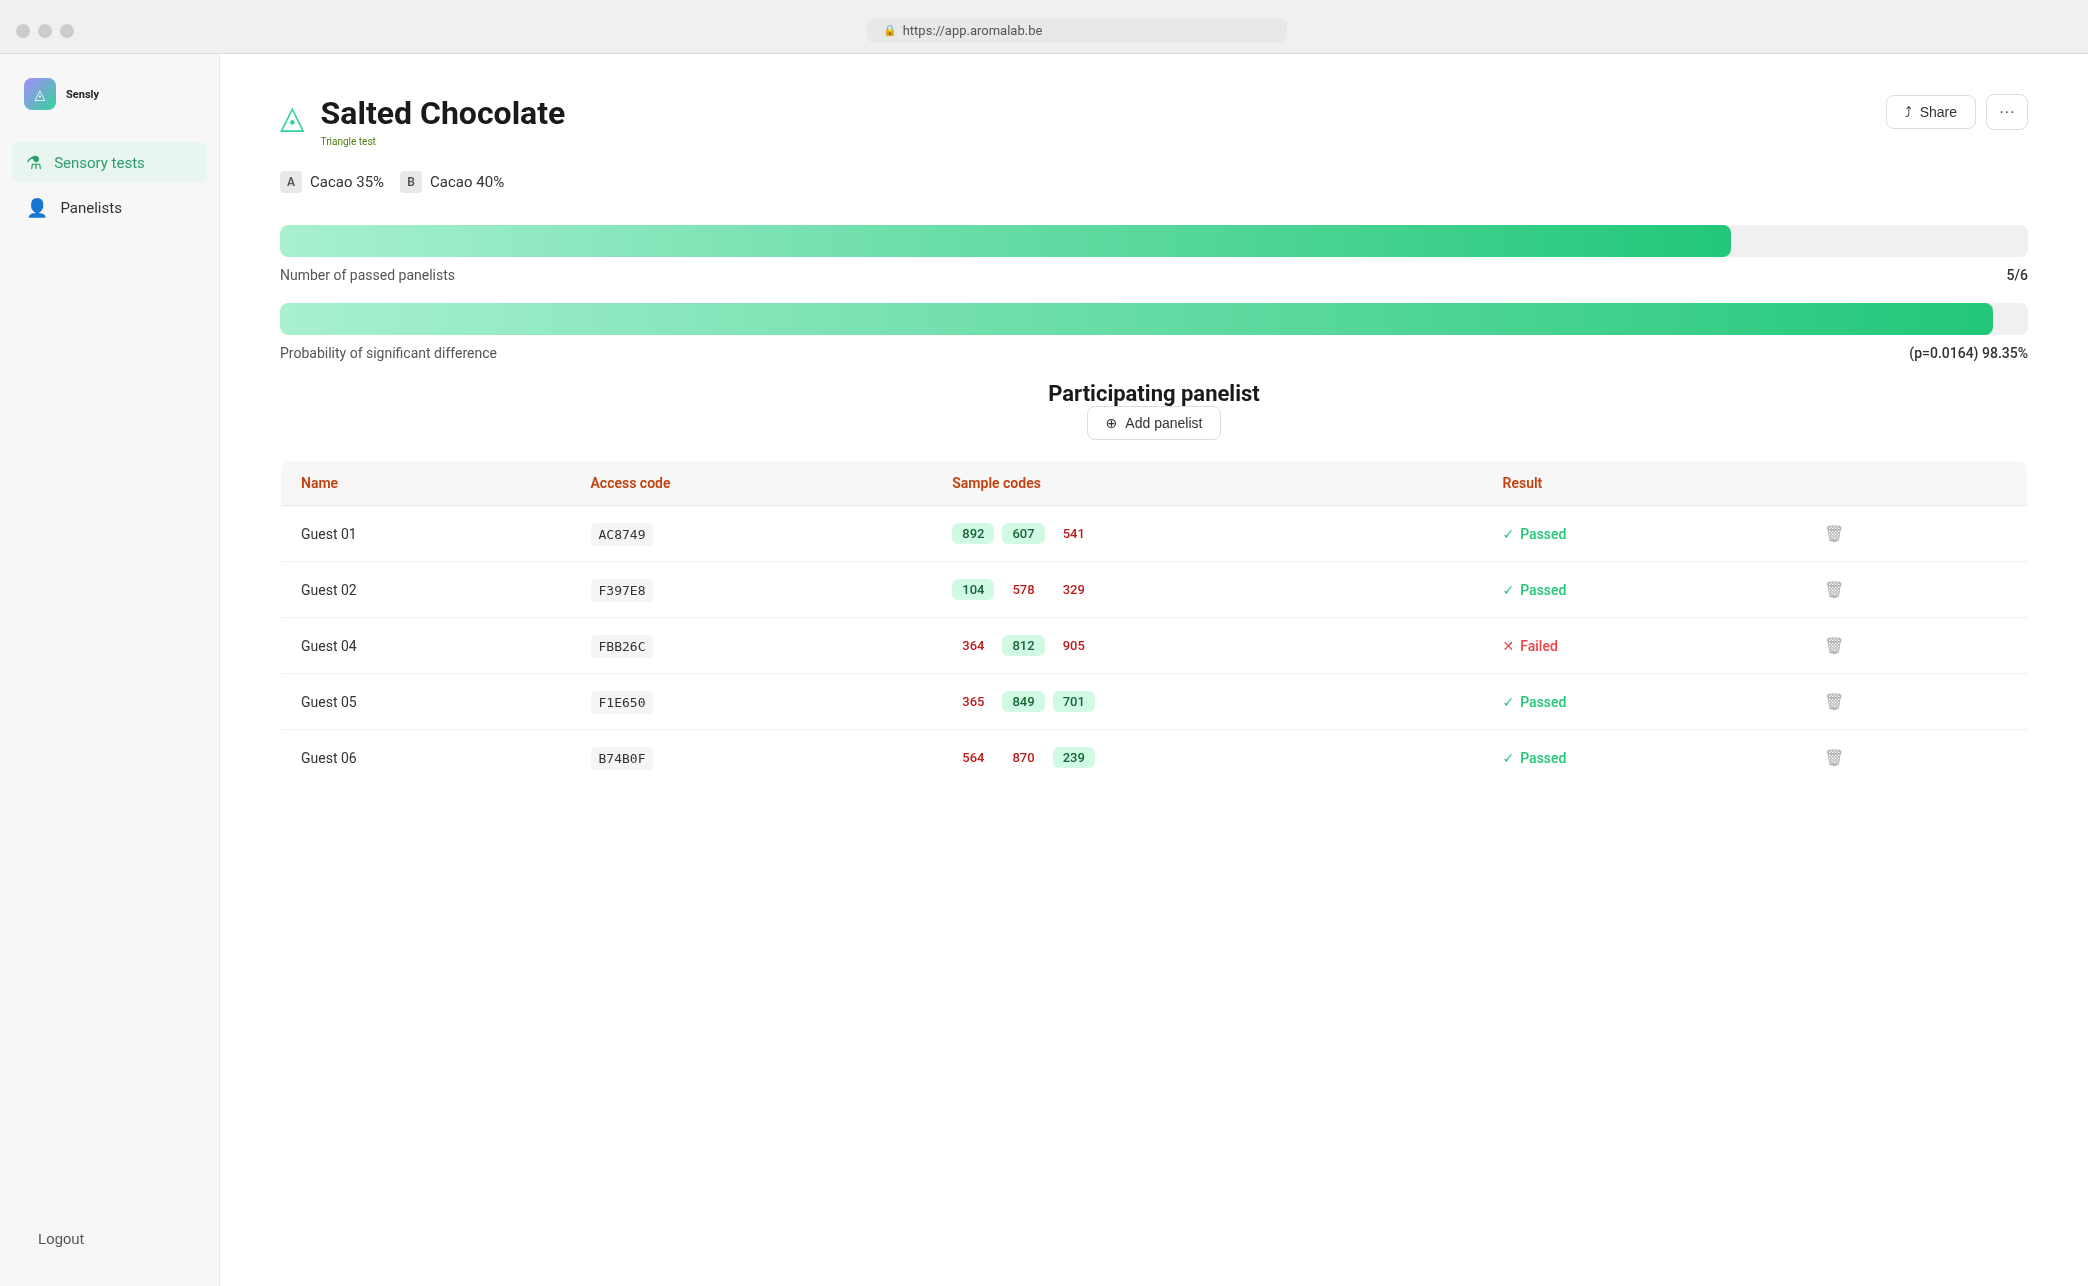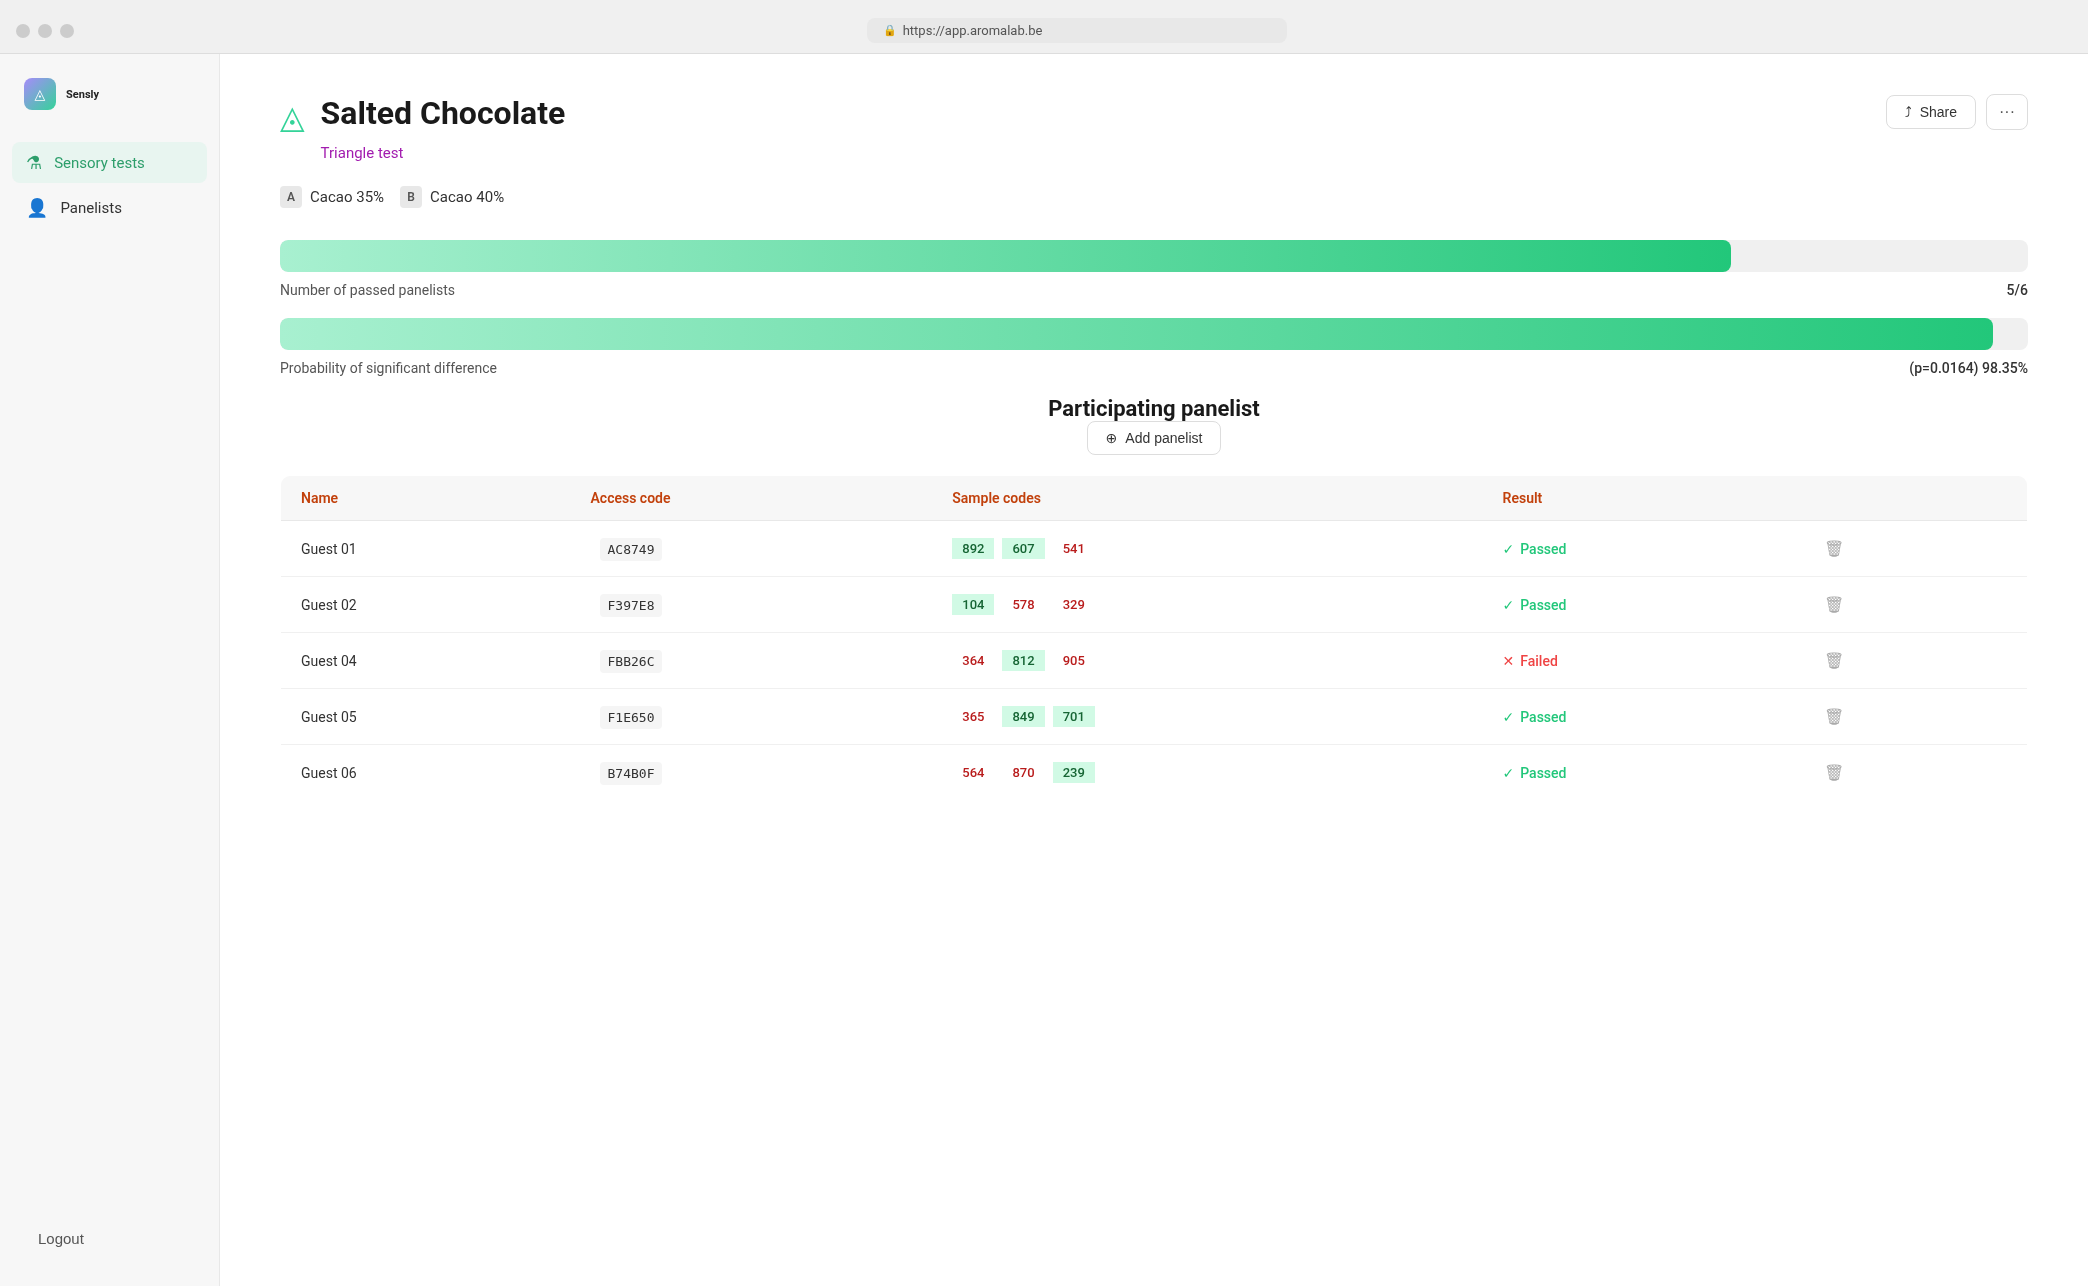--- a/index.html
+++ b/index.html
@@ -134,23 +134,23 @@
       margin-top: 4px;
     }
     .header-title-block {}
     .page-title {
       font-size: 32px;
       font-weight: 700;
       color: #1a1a1a;
       line-height: 1.2;
     }
     .page-subtitle {
-      font-size: 15px;
-      color: #a21caf;
-      margin-top: 12px;
+      font-size: 10px;
+      color: #4d7c0f;
+      margin-top: 4px;
     }
     .header-actions {
       display: flex;
       align-items: center;
       gap: 10px;
     }
     .share-btn {
       display: flex;
       align-items: center;
       gap: 8px;
@@ -283,30 +283,29 @@
     }
     .panelist-table tbody tr:last-child td { border-bottom: none; }
 
     .access-code {
       font-family: monospace;
       font-size: 13px;
       background: #f5f5f5;
       padding: 4px 8px;
       border-radius: 4px;
       color: #333;
-      margin-left: 9px;
     }
     .sample-codes {
       display: flex;
       gap: 8px;
       align-items: center;
     }
     .code-pill {
       padding: 3px 10px;
-      border-radius: 0;
+      border-radius: 6px;
       font-size: 13px;
       font-weight: 500;
     }
     .code-pill.highlight {
       background: #d1fae5;
       color: #166534;
     }
     .code-pill.normal {
       background: transparent;
       color: #b91c1c;

